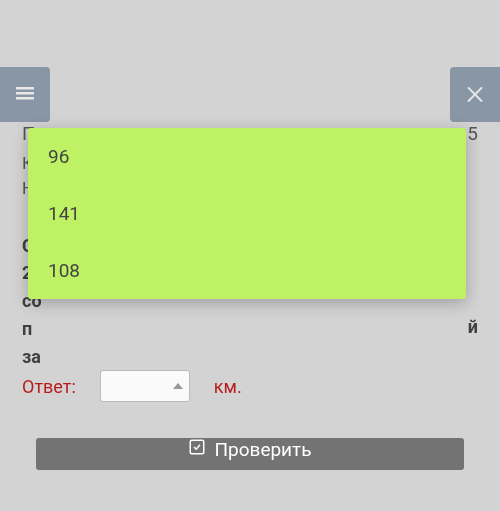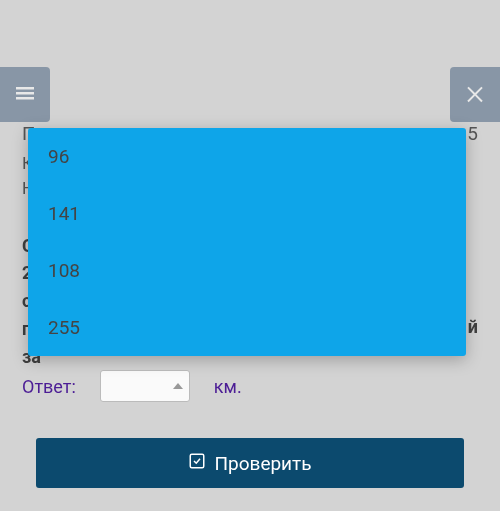--- a/index.html
+++ b/index.html
@@ -69,21 +69,21 @@
       font-size: 18px;
       line-height: 1.55;
     }
     .answer-row {
       position: absolute;
       left: 22px;
       top: 370px;
       display: flex;
       align-items: center;
       gap: 24px;
-      color: #4c1d95;
+      color: #b91c1c;
       font-size: 18px;
     }
     .number-input {
       width: 90px;
       height: 32px;
       border: 1px solid #bbb;
       border-radius: 3px;
       background: #fafafa;
       position: relative;
       display: flex;
@@ -96,44 +96,44 @@
       height: 0;
       border-left: 5px solid transparent;
       border-right: 5px solid transparent;
       border-bottom: 6px solid #999;
     }
     .check-button {
       position: absolute;
       left: 36px;
       right: 36px;
       top: 438px;
-      height: 50px;
-      background: #0c4a6e;
+      height: 32px;
+      background: #737373;
       border-radius: 3px;
       display: flex;
-      align-items: center;
+      align-items: flex-start;
       justify-content: center;
       gap: 8px;
       color: #fff;
       font-size: 19px;
       cursor: pointer;
     }
     .check-icon {
       width: 18px;
       height: 18px;
       fill: none;
       stroke: #fff;
       stroke-width: 2;
     }
     .dropdown {
       position: absolute;
       left: 28px;
       right: 34px;
       top: 128px;
-      background: #0ea5e9;
+      background: #bef264;
       border-radius: 3px;
       box-shadow: 0 4px 16px rgba(0,0,0,0.25);
       z-index: 100;
     }
     .dropdown-option {
       padding: 17px 20px;
       font-size: 19px;
       color: #444;
       cursor: pointer;
     }
@@ -196,14 +196,13 @@
       <path d="M8 12l3 3 5-6"></path>
     </svg>
   </span>
   <span>Проверить</span>
 </div>
 
 <div class="dropdown">
   <div class="dropdown-option">96</div>
   <div class="dropdown-option">141</div>
   <div class="dropdown-option">108</div>
-  <div class="dropdown-option">255</div>
 </div>
 
 </body></html>

